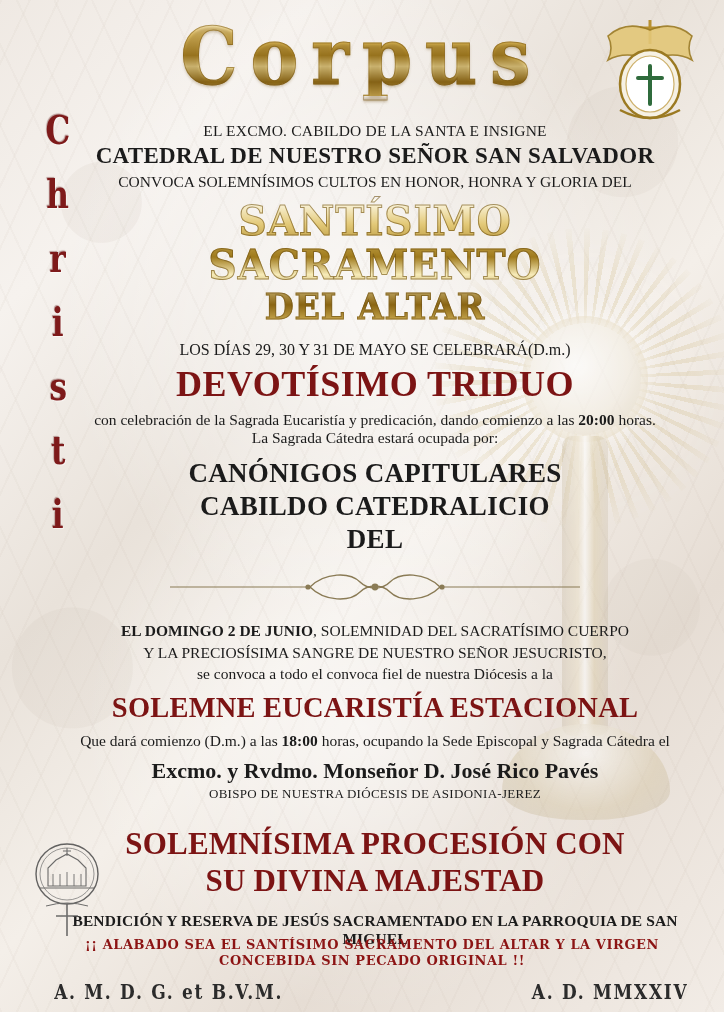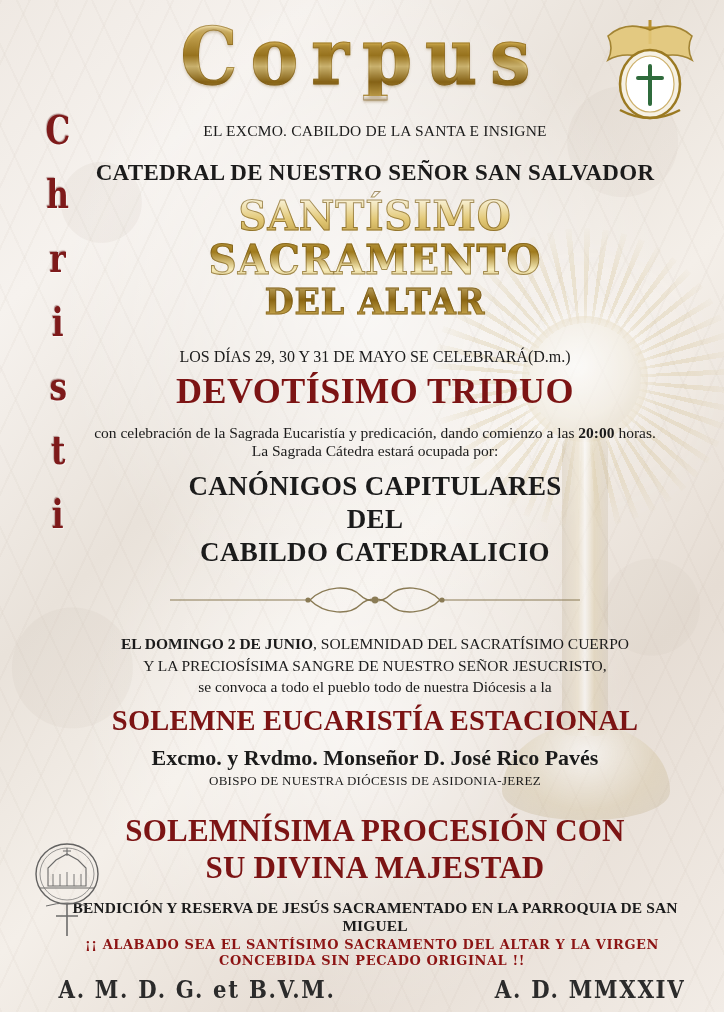--- a/index.html
+++ b/index.html
@@ -147,21 +147,21 @@
   .line { margin: 0; }
   .l-small {
     font-size: 15.5px;
     letter-spacing: 0.2px;
     margin-top: 2px;
   }
   .l-caps-bold {
     font-size: 23px;
     font-weight: bold;
     letter-spacing: 0.3px;
-    margin-top: 20px;
+    margin-top: 3px;
   }
   .l-convoca {
     font-size: 15.5px;
     margin-top: 4px;
   }
   .santisimo {
     margin-top: 8px;
     font-family: "DejaVu Serif", serif;
     font-weight: bold;
     font-size: 41px;
@@ -170,32 +170,32 @@
     background: linear-gradient(180deg, #fffdf0 0%, #e3c978 20%, #9f7a1c 46%, #f7ebb8 60%, #8a6512 84%, #d8b95f 100%);
     -webkit-background-clip: text;
     background-clip: text;
     color: transparent;
     -webkit-text-stroke: 1px rgba(110,80,18,0.6);
     transform: scaleX(0.95);
   }
   .santisimo .l2 { font-size: 35px; display: block; }
   .l-dias {
     font-size: 16px;
-    margin-top: 28px;
+    margin-top: 16px;
   }
   .triduo {
     margin-top: 4px;
     font-size: 36px;
     font-weight: bold;
     color: #7c1414;
     letter-spacing: 0.5px;
   }
   .l-celebracion {
     font-size: 15.5px;
-    margin-top: 12px;
+    margin-top: 6px;
   }
   .l-celebracion b { font-weight: bold; }
   .l-catedra {
     font-size: 15.5px;
     margin-top: 0;
   }
   .canonigos {
     margin-top: 10px;
     font-size: 27px;
     font-weight: bold;
@@ -275,21 +275,21 @@
   .footer {
     position: absolute;
     left: 34px;
     right: 22px;
     bottom: 8px;
     display: flex;
     justify-content: space-between;
     align-items: flex-end;
     font-family: "DejaVu Serif", serif;
     font-weight: bold;
-    font-size: 25px;
+    font-size: 20px;
     letter-spacing: 2px;
     color: #2b2b2b;
     text-align: center;
   }
   .footer span { transform: scaleX(0.85); display: inline-block; }
   
   .seal {
     position: absolute;
     left: 26px;
     bottom: 72px;
@@ -331,59 +331,63 @@
     <div class="gothic-letter">i</div>
     <div class="gothic-letter">s</div>
     <div class="gothic-letter">t</div>
     <div class="gothic-letter">i</div>
   </div>
 
   <div class="content">
 
     <p class="line l-small">EL EXCMO. CABILDO DE LA SANTA E INSIGNE</p>
     <p class="line l-caps-bold">CATEDRAL DE NUESTRO SEÑOR SAN SALVADOR</p>
+    <p class="line l-convoca">CONVOCA SOLEMNÍSIMOS CULTOS EN HONOR, HONRA Y GLORIA DEL</p>
 
     <div class="santisimo">
       <span>SANTÍSIMO SACRAMENTO</span>
       <span class="l2">DEL ALTAR</span>
     </div>
 
     <p class="line l-dias">LOS DÍAS  29,  30 Y  31 DE MAYO SE CELEBRARÁ(D.m.)</p>
     <p class="line triduo">DEVOTÍSIMO TRIDUO</p>
 
     <p class="line l-celebracion">
       <span>con celebración de la Sagrada Eucaristía y predicación, dando comienzo a las </span><b>20:00</b><span> horas.</span>
     </p>
 
     <p class="line l-catedra">La Sagrada Cátedra estará ocupada por:</p>
 
     <div class="canonigos">
       <div>CANÓNIGOS CAPITULARES</div>
+      <div>CABILDO CATEDRALICIO</div>
       <div>DEL</div>
-      <div>CABILDO CATEDRALICIO</div>
     </div>
 
     <svg class="divider" viewBox="0 0 430 34">
       <path d="M10 17 H150" stroke="#8a7b55" stroke-width="1.2" fill="none"></path>
       <path d="M280 17 H420" stroke="#8a7b55" stroke-width="1.2" fill="none"></path>
       <path d="M150 17 C165 2, 190 2, 200 12 C208 20, 222 20, 230 12 C240 2, 265 2, 280 17
                C265 32, 240 32, 230 22 C222 14, 208 14, 200 22 C190 32, 165 32, 150 17 Z" fill="none" stroke="#8a7b55" stroke-width="1.4"></path>
       <circle cx="215" cy="17" r="3.4" fill="#8a7b55"></circle>
       <circle cx="148" cy="17" r="2.6" fill="#8a7b55"></circle>
       <circle cx="282" cy="17" r="2.6" fill="#8a7b55"></circle>
     </svg>
 
     <p class="line l-domingo">
       <b>EL DOMINGO 2 DE JUNIO</b><span>, SOLEMNIDAD DEL SACRATÍSIMO CUERPO</span><br>
       <span>Y LA PRECIOSÍSIMA SANGRE DE NUESTRO SEÑOR JESUCRISTO,</span><br>
-      <span>se convoca a todo el pueblo todo de nuestra Diócesis a la</span>
+      <span>se convoca a todo el convoca fiel de nuestra Diócesis a la</span>
     </p>
 
     <p class="line eucaristia">SOLEMNE EUCARISTÍA ESTACIONAL</p>
 
+    <p class="line l-comienzo">
+      <span>Que dará comienzo (D.m.) a las </span><b>18:00</b><span> horas, ocupando la Sede Episcopal y Sagrada Cátedra el</span>
+    </p>
 
     <p class="line obispo-name">Excmo. y Rvdmo. Monseñor D. José Rico Pavés</p>
     <p class="line obispo-sub">OBISPO DE NUESTRA DIÓCESIS DE ASIDONIA-JEREZ</p>
 
     <div class="procesion">
       <div>SOLEMNÍSIMA PROCESIÓN CON</div>
       <div>SU DIVINA MAJESTAD</div>
     </div>
 
     <p class="line l-bendicion">BENDICIÓN Y RESERVA DE JESÚS SACRAMENTADO EN LA PARROQUIA DE SAN MIGUEL</p>

